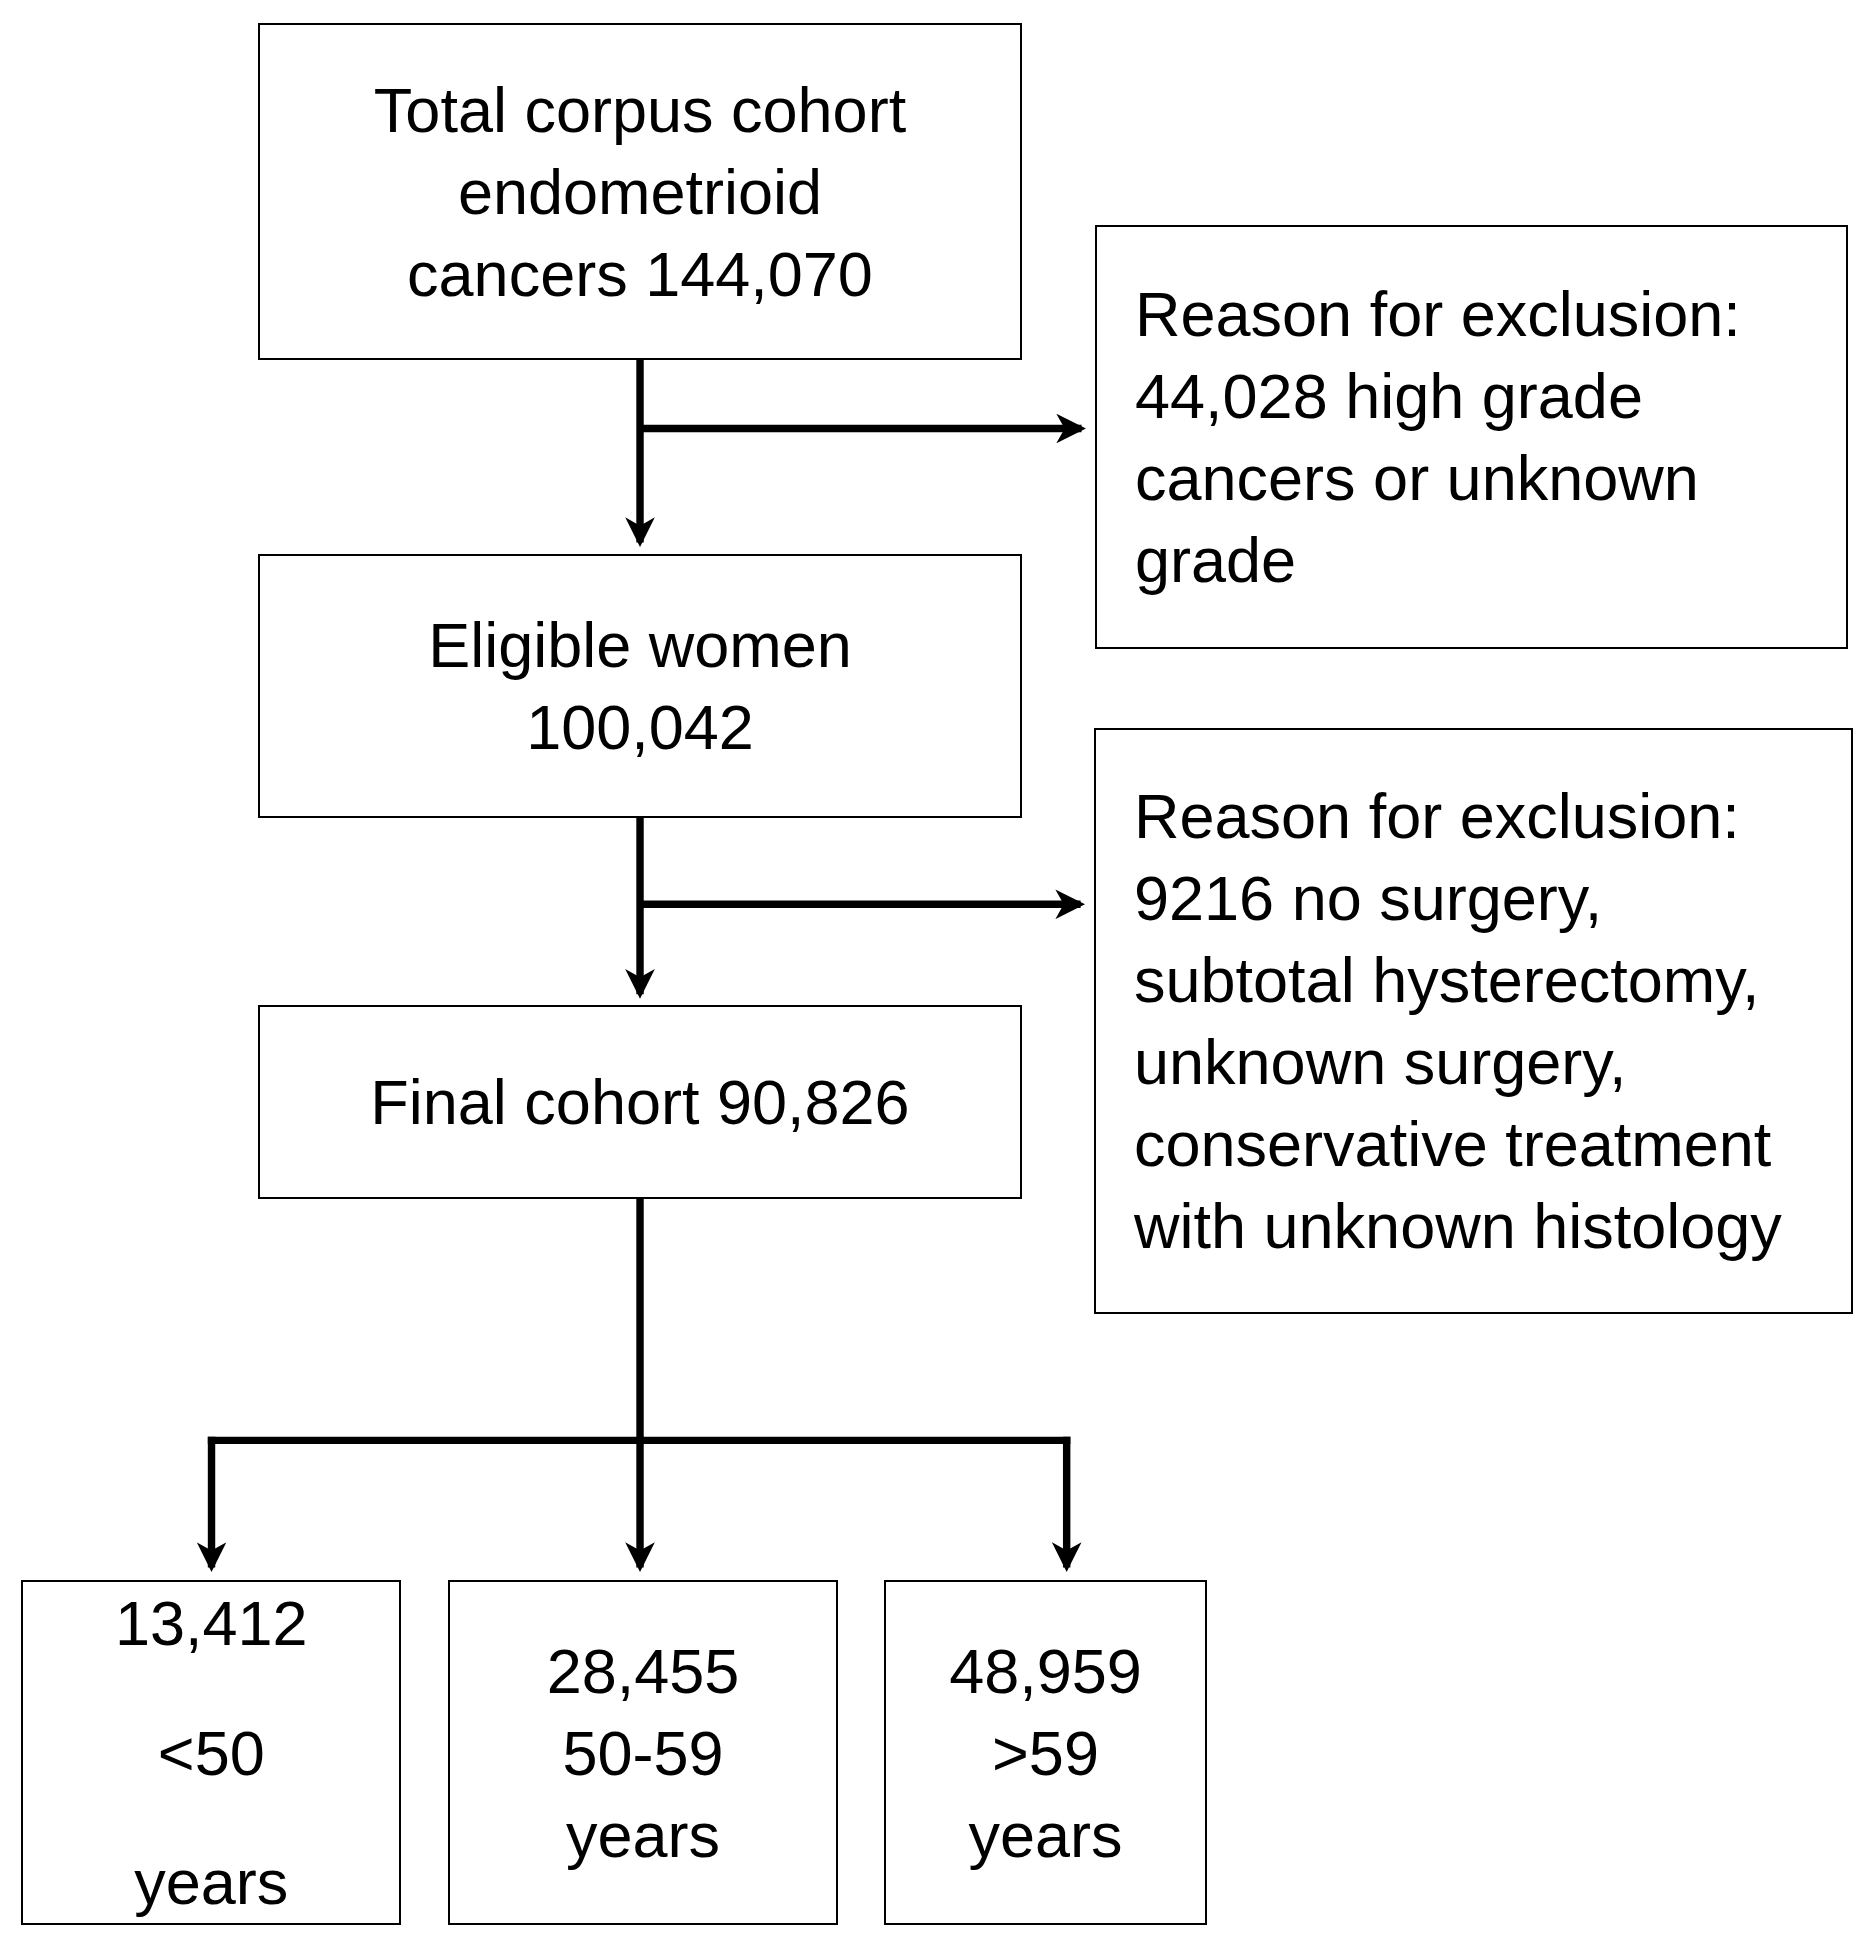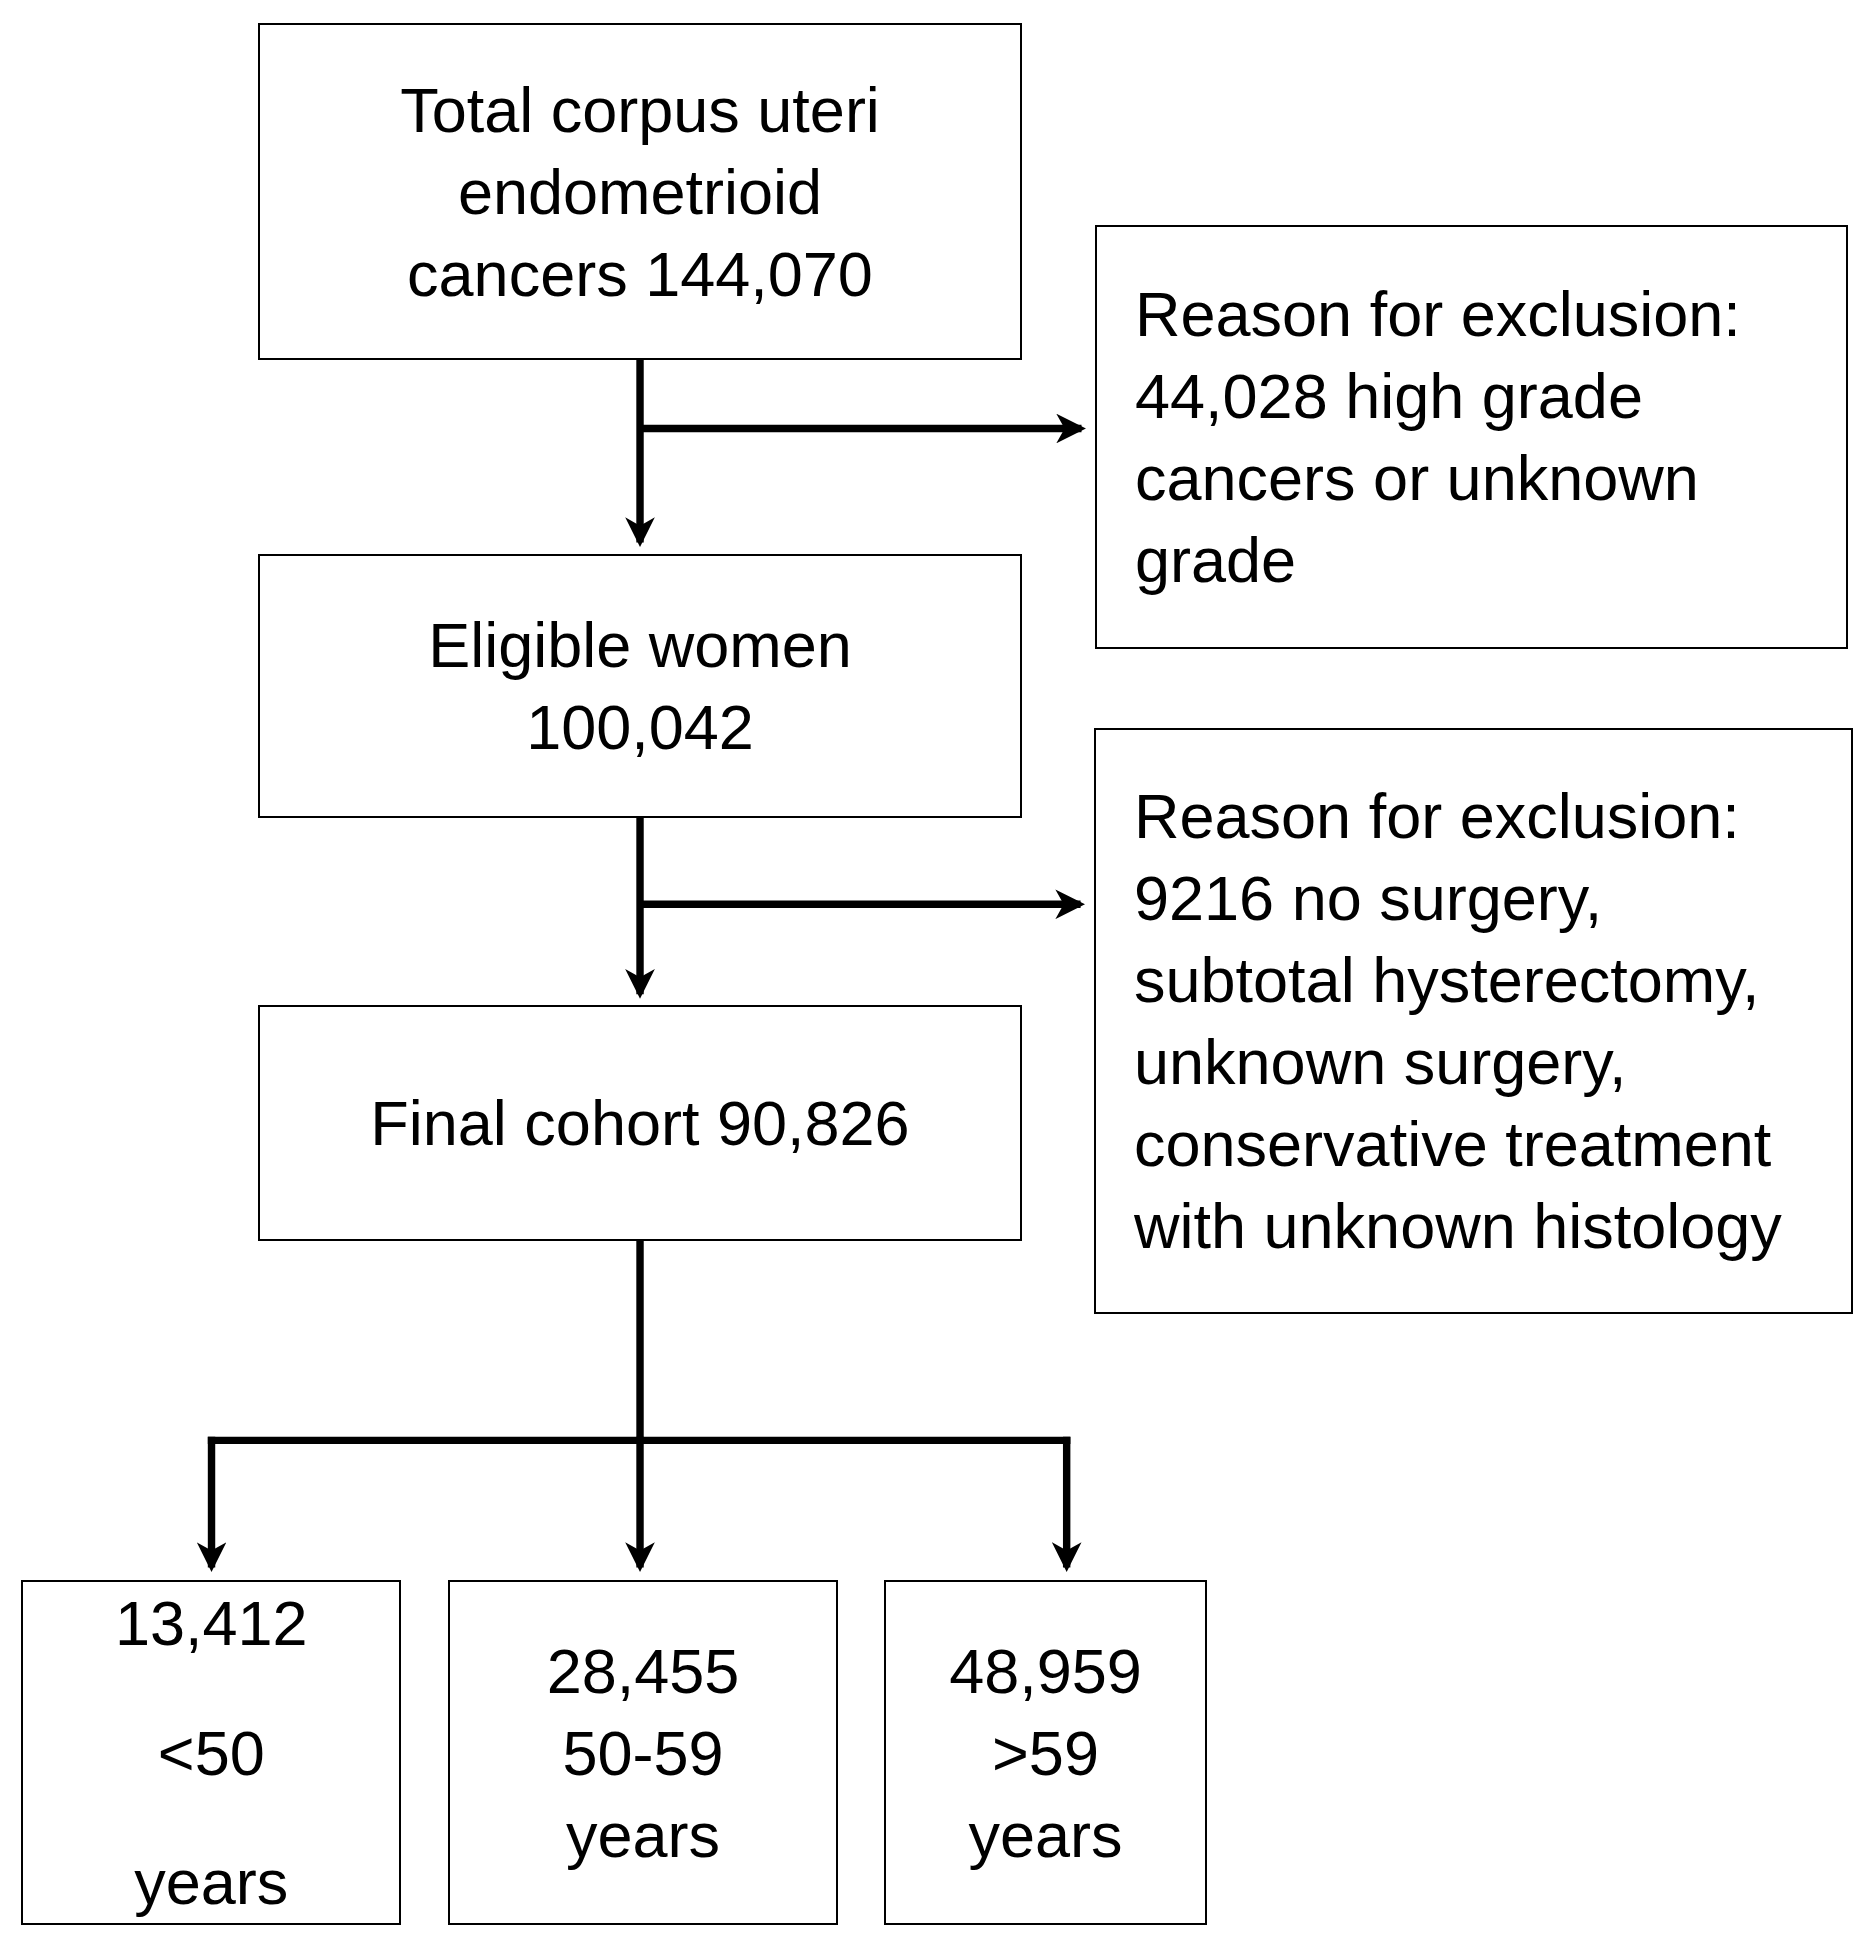--- a/index.html
+++ b/index.html
@@ -28,21 +28,21 @@
     display:flex;flex-direction:column;justify-content:center;
     font-size:63px;line-height:82px;
     white-space:nowrap;
   }
   .box.center{align-items:center;text-align:center;}
   .box.left{align-items:flex-start;text-align:left;padding-left:38px;padding-right:15px;}
   #b-total   {left:258px; top:23px;   width:764px; height:337px;}
   #b-excl1   {left:1095px;top:225px;  width:753px; height:424px;}
   #b-eligible{left:258px; top:554px;  width:764px; height:264px;}
   #b-excl2   {left:1094px;top:728px;  width:759px; height:586px;}
-  #b-final   {left:258px; top:1005px; width:764px; height:236px;text-align:center;}
+  #b-final   {left:258px; top:1005px; width:764px; height:194px;text-align:center;}
   #b-age1    {left:21.3px;  top:1580px; width:380px; height:345px;justify-content:space-between;}
   #b-age2    {left:448px; top:1580px; width:390px; height:345px;}
   #b-age3    {left:884px; top:1580px; width:323px; height:345px;}
 </style>
 </head>
 <body>
 
 <div class="canvas">
 
   <svg class="connectors" viewBox="0 0 2015 2110" aria-hidden="true">
@@ -56,21 +56,21 @@
     <line x1="690" y1="880" x2="690" y2="1072" marker-end="url(#arrowhead)"></line>
     <line x1="690" y1="975" x2="1165" y2="975" marker-end="url(#arrowhead)"></line>
     <line x1="690" y1="1280" x2="690" y2="1553"></line>
     <line x1="224" y1="1553" x2="1154" y2="1553"></line>
     <line x1="228" y1="1549" x2="228" y2="1690" marker-end="url(#arrowhead)"></line>
     <line x1="690" y1="1549" x2="690" y2="1690" marker-end="url(#arrowhead)"></line>
     <line x1="1150" y1="1549" x2="1150" y2="1690" marker-end="url(#arrowhead)"></line>
   </svg>
 
   <div class="box center" id="b-total">
-    <div>Total corpus uteri</div>
+    <div>Total corpus cohort</div>
     <div>endometrioid</div>
     <div>cancers 144,070</div>
   </div>
 
   <div class="box left" id="b-excl1">
     <div>Reason for exclusion:</div>
     <div>44,028 high grade</div>
     <div>cancers or unknown</div>
     <div>grade</div>
   </div>

